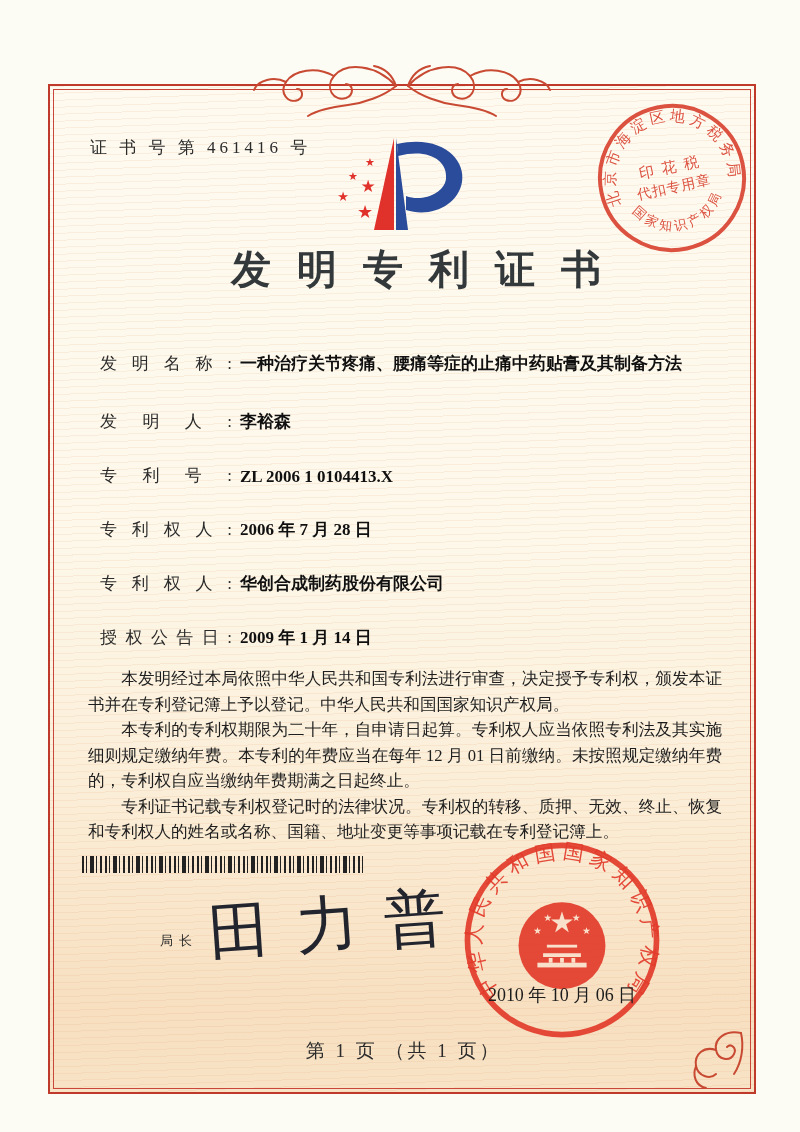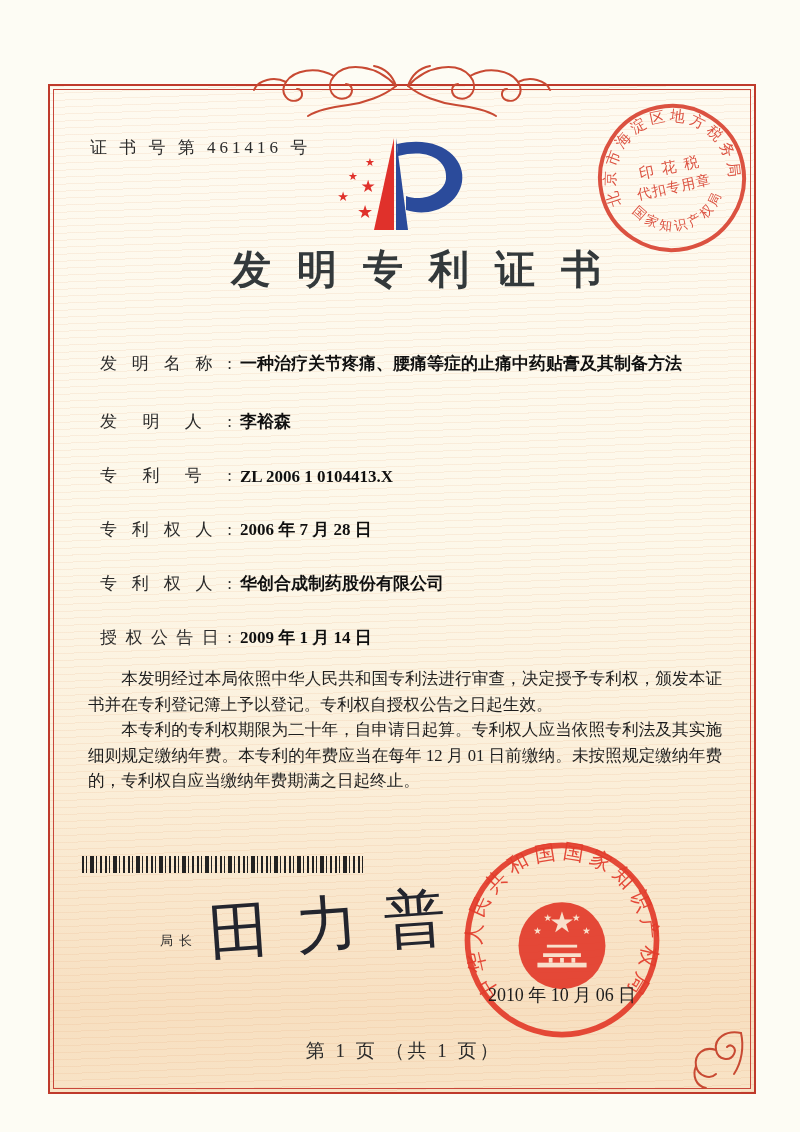--- a/index.html
+++ b/index.html
@@ -159,22 +159,23 @@
     <span class="lbl">专利权人:</span><span class="val">2006 年 7 月 28 日</span>
   </div>
   <div class="field f4">
     <span class="lbl">专利权人:</span><span class="val">华创合成制药股份有限公司</span>
   </div>
   <div class="field f5">
     <span class="lbl">授权公告日:</span><span class="val">2009 年 1 月 14 日</span>
   </div>
 
   <div class="paras">
-    <p>本发明经过本局依照中华人民共和国专利法进行审查，决定授予专利权，颁发本证书并在专利登记簿上予以登记。专利权自授权公告之日起生效。</p>
+    <p>本发明经过本局依照中华人民共和国专利法进行审查，决定授予专利权，颁发本证书并在专利登记簿上予以登记。中华人民共和国国家知识产权局。</p>
     <p>本专利的专利权期限为二十年，自申请日起算。专利权人应当依照专利法及其实施细则规定缴纳年费。本专利的年费应当在每年 12 月 01 日前缴纳。未按照规定缴纳年费的，专利权自应当缴纳年费期满之日起终止。</p>
+    <p>专利证书记载专利权登记时的法律状况。专利权的转移、质押、无效、终止、恢复和专利权人的姓名或名称、国籍、地址变更等事项记载在专利登记簿上。</p>
   </div>
 
   <div class="barcode"></div>
 
   <div class="sig-role">局长</div>
   <div class="sig-name">田力普</div>
 
   <div class="seal">
     <svg width="208" height="208" viewBox="0 0 220 220">
       <defs>

